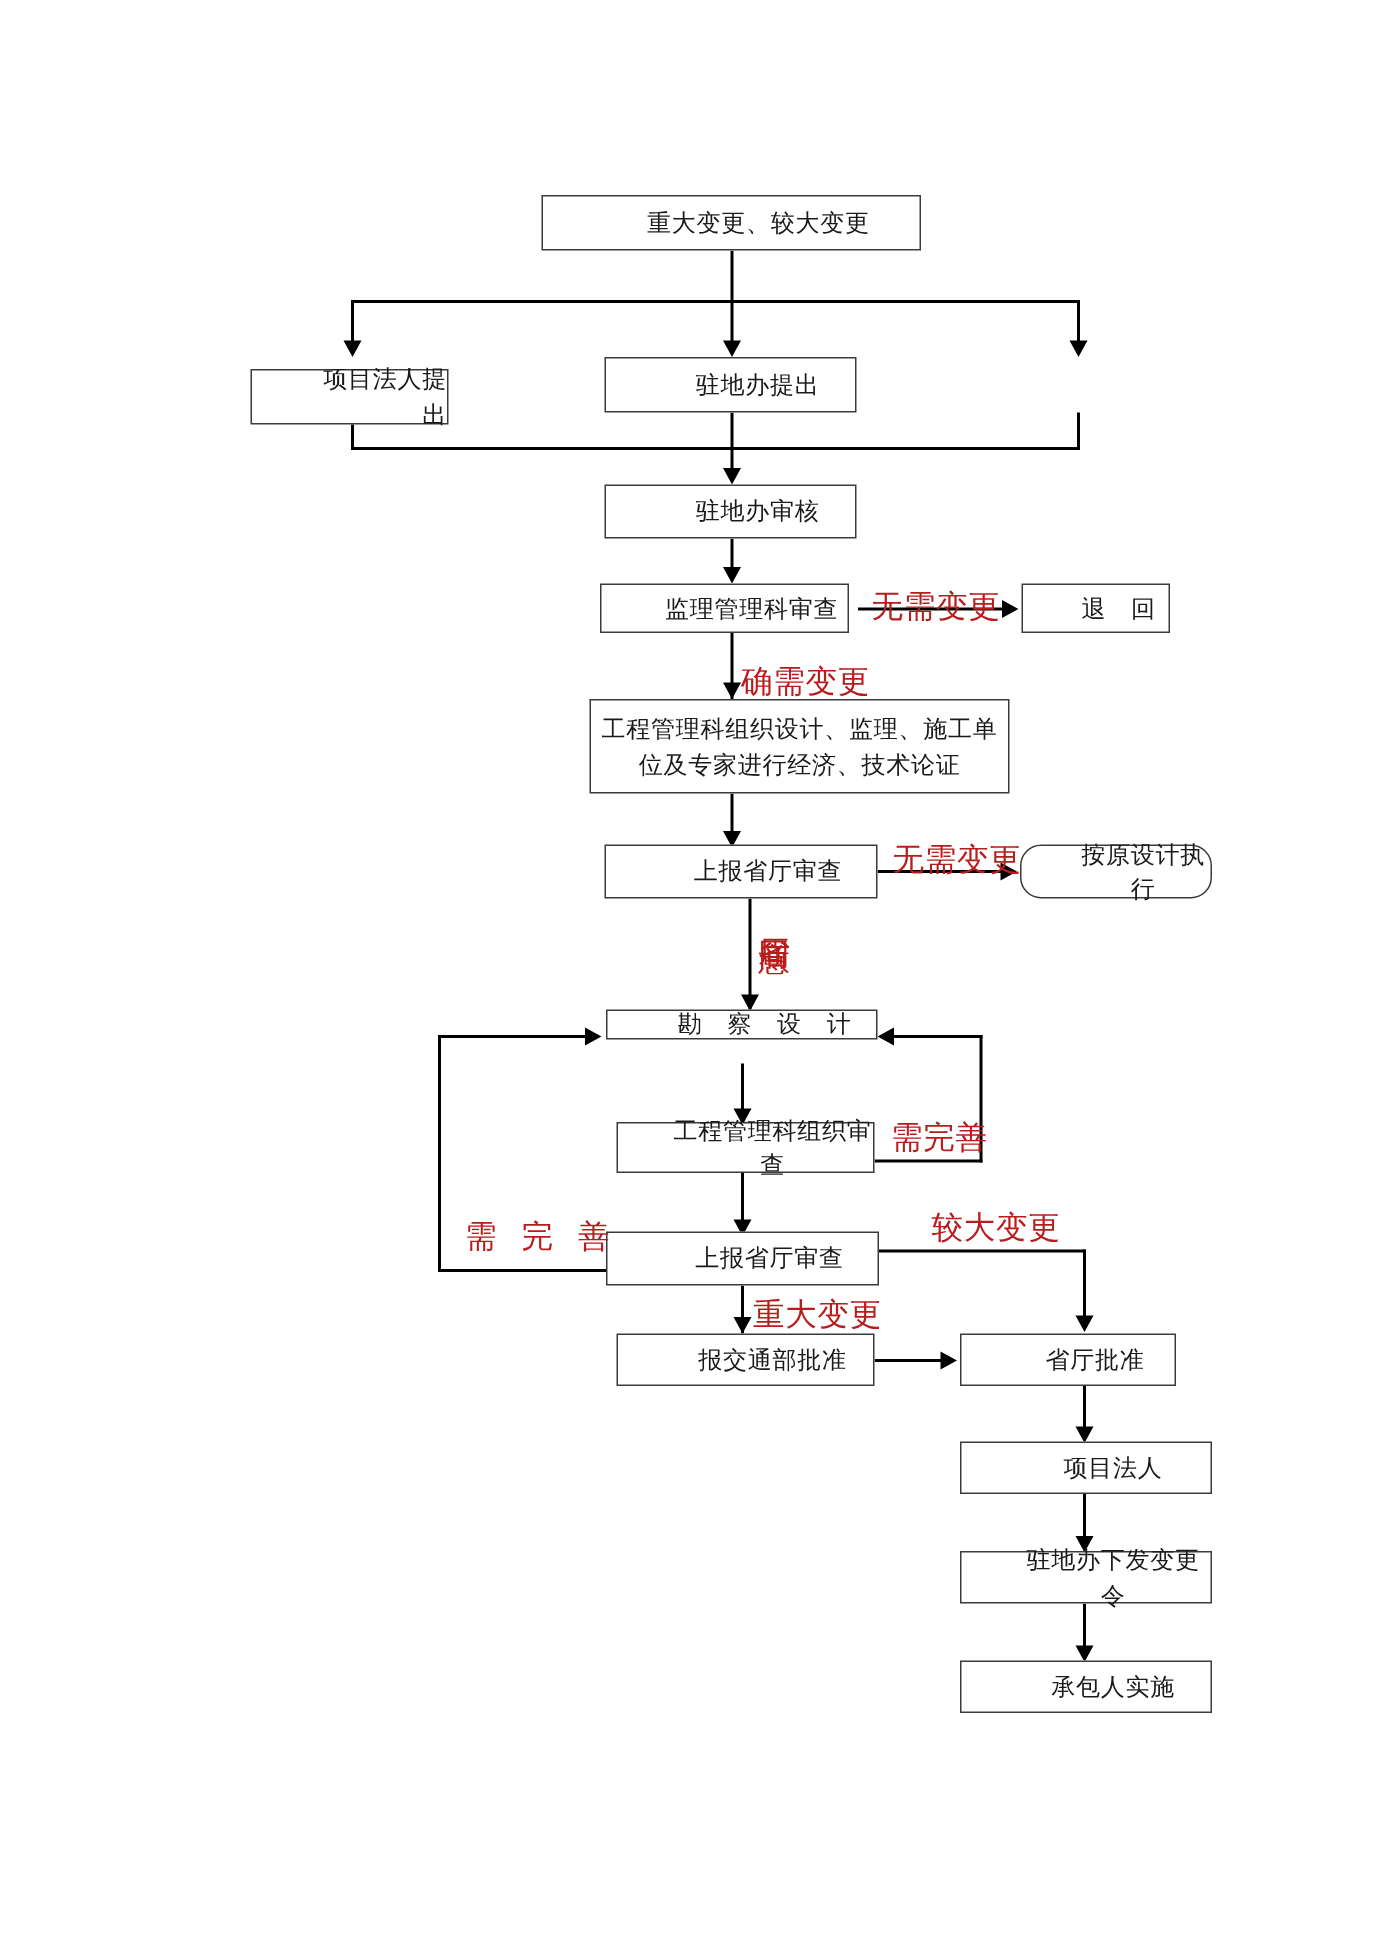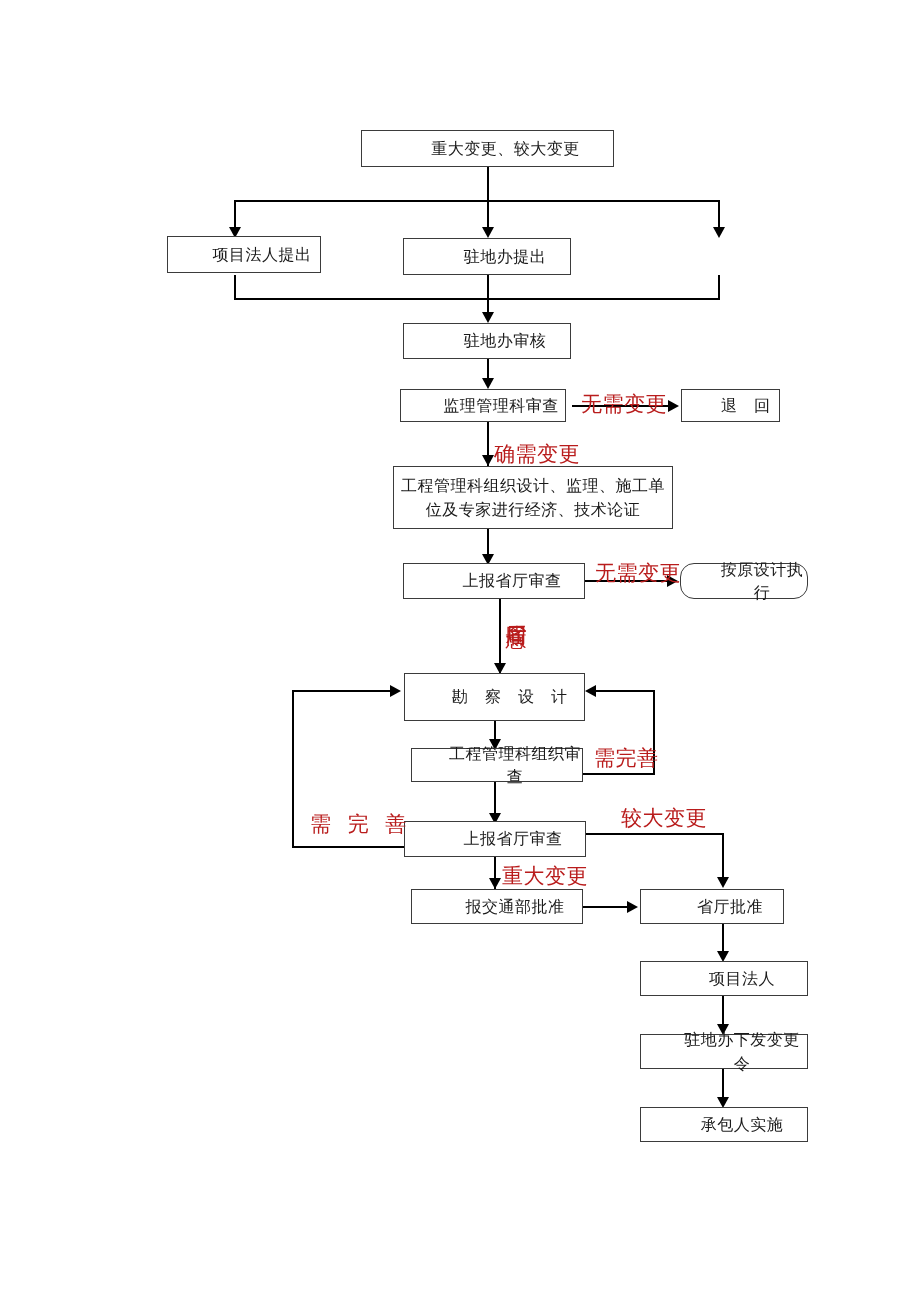--- a/index.html
+++ b/index.html
@@ -89,21 +89,21 @@
 
   <div class="edge v" style="left:487px; top:167px; width:2px; height:34px;"></div>
   <div class="edge h" style="left:234px; top:200px; width:486px; height:2px;"></div>
   <div class="edge v" style="left:234px; top:200px; width:2px; height:30px;"></div>
   <div class="edge v" style="left:487px; top:200px; width:2px; height:30px;"></div>
   <div class="edge v" style="left:718px; top:200px; width:2px; height:30px;"></div>
   <div class="arrow down" style="left:229px; top:227px;"></div>
   <div class="arrow down" style="left:482px; top:227px;"></div>
   <div class="arrow down" style="left:713px; top:227px;"></div>
 
-  <div class="node" style="left:167px; top:236px; width:154px; height:37px;">
+  <div class="node" style="left:167px; top:246px; width:132px; height:37px;text-align:right;">
     <span>项目法人提出</span>
   </div>
   <div class="node" style="left:403px; top:238px; width:168px; height:37px;">
     <span>驻地办提出</span>
   </div>
 
   <div class="edge v" style="left:234px; top:275px; width:2px; height:25px;"></div>
   <div class="edge v" style="left:718px; top:275px; width:2px; height:25px;"></div>
   <div class="edge h" style="left:234px; top:298px; width:486px; height:2px;"></div>
   <div class="edge v" style="left:487px; top:275px; width:2px; height:40px;"></div>
@@ -147,21 +147,21 @@
   </div>
 
   <div class="edge h" style="left:585px; top:580px; width:84px; height:2px;"></div>
   <div class="arrow right" style="left:667px; top:575px;"></div>
   <div class="elabel" style="left:595px; top:559px;">无需变更</div>
 
   <div class="edge v" style="left:499px; top:599px; width:2px; height:74px;"></div>
   <div class="arrow down" style="left:494px; top:663px;"></div>
   <div class="elabel vertical" style="left:505px; top:608px;">省厅同意</div>
 
-  <div class="node wide-spaced" style="left:404px; top:673px; width:181px; height:48px;">
+  <div class="node wide-spaced" style="left:404px; top:673px; width:181px; height:20px;">
     <span>勘 察 设 计</span>
   </div>
 
   <div class="edge v" style="left:494px; top:709px; width:2px; height:37px;"></div>
   <div class="arrow down" style="left:489px; top:739px;"></div>
 
   <div class="node" style="left:411px; top:748px; width:172px; height:34px;">
     <span>工程管理科组织审查</span>
   </div>
 

